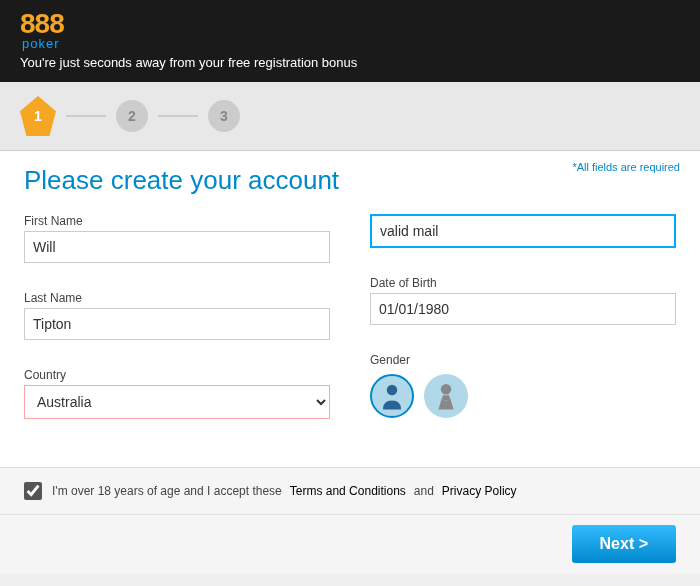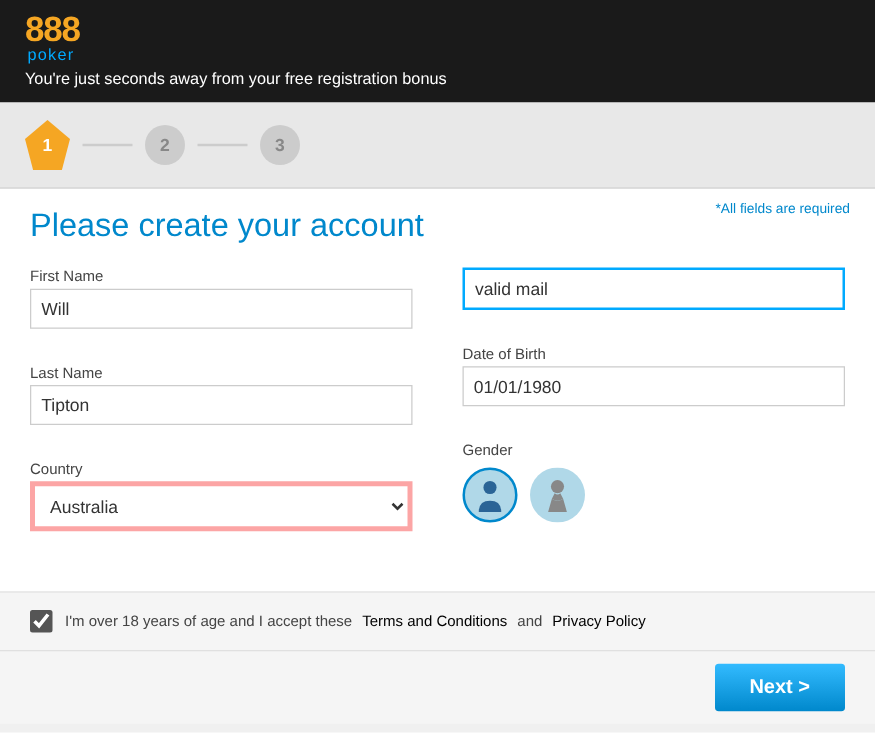--- a/index.html
+++ b/index.html
@@ -123,21 +123,21 @@
       padding: 7px 8px;
       font-size: 14px;
       color: #333;
       outline: none;
       width: 100%;
     }
     .form-input.active-blue {
       border: 2px solid #00aaff;
     }
     .form-select {
-      border: 4px solid #fca5a5;
+      border: 1px solid #fca5a5;
       padding: 7px 8px;
       font-size: 14px;
       color: #333;
       background: #fff;
       width: 100%;
       appearance: auto;
     }
 
     
     .gender-group {

